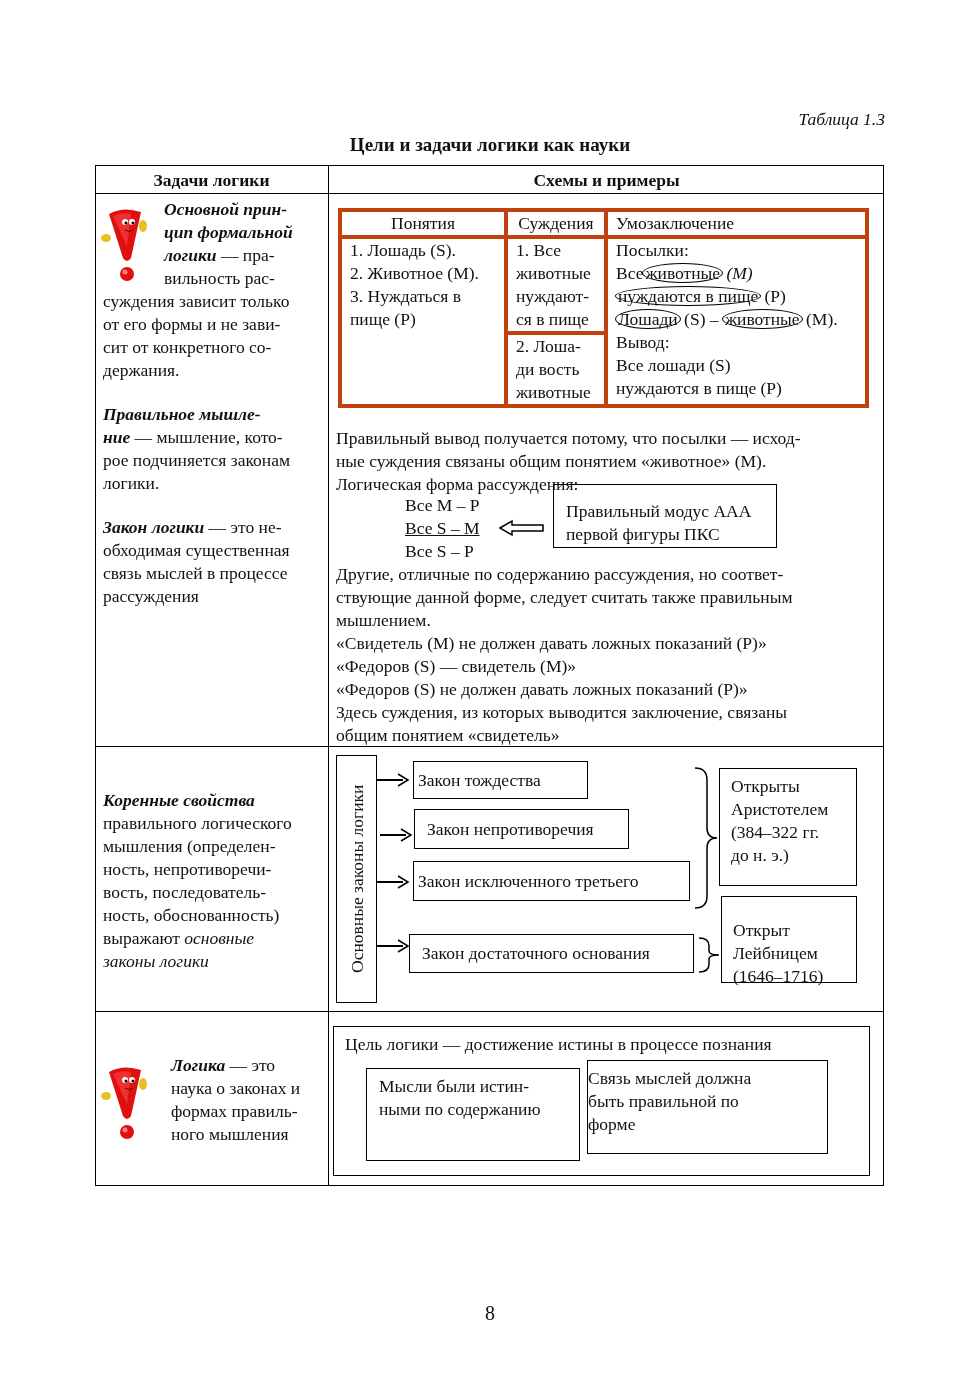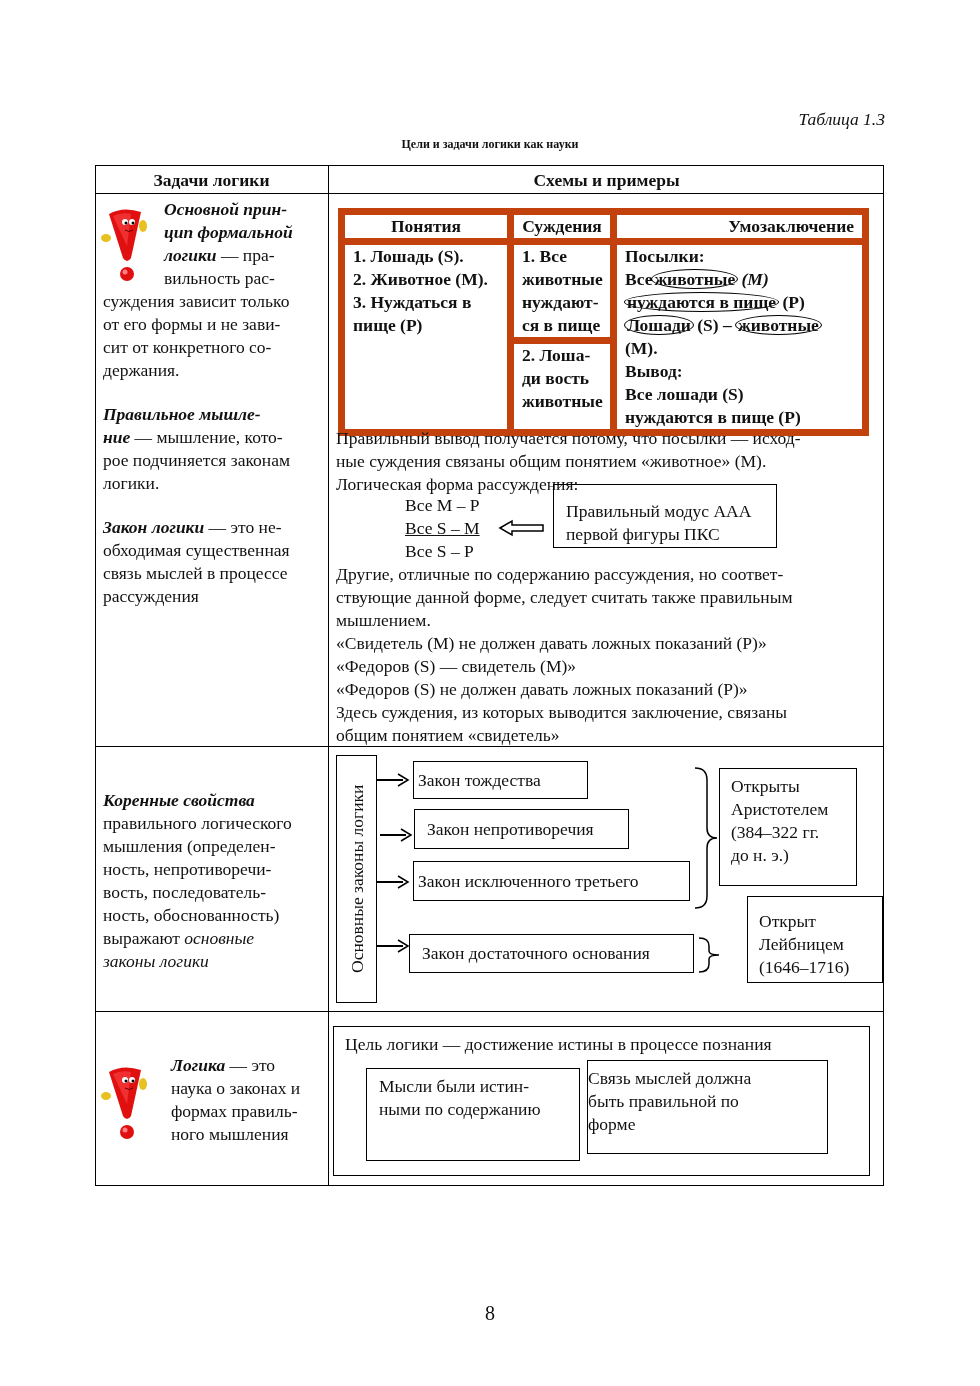--- a/index.html
+++ b/index.html
@@ -1,29 +1,29 @@
 <!DOCTYPE html>
 <html><head>
 <meta charset="utf-8">
 <style>
   html,body{margin:0;padding:0;background:#fff;}
   body{width:980px;height:1386px;position:relative;font-family:"Liberation Serif","DejaVu Serif",serif;color:#111;font-size:17.5px;line-height:23px;}
   .abs{position:absolute;}
   .tbl-label{right:95px;top:94px;font-style:italic;font-size:17.5px;margin-top:14px;}
-  .title{left:0;width:980px;top:133px;text-align:center;font-weight:bold;font-size:12px;}
+  .title{left:0;width:980px;top:133px;text-align:center;font-weight:bold;font-size:19px;}
   .frame{left:95px;top:165px;width:789px;height:1021px;border:1px solid #000;box-sizing:border-box;}
   .vline{left:328px;top:165px;width:1px;height:1021px;background:#000;}
   .hline{left:95px;width:789px;height:1px;background:#000;}
   .hdr{top:169px;font-weight:bold;text-align:center;}
   .bi{font-weight:bold;font-style:italic;}
   .it{font-style:italic;}
   .txt p{margin:0;}
   .box{border:1px solid #000;box-sizing:border-box;}
   table.inner{border-collapse:collapse;}
-  table.inner td,table.inner th{border:7px solid #c2410c;vertical-align:top;padding:0 8px;font-weight:bold;}
+  table.inner td,table.inner th{border:4px solid #c2410c;vertical-align:top;padding:0 8px;font-weight:normal;}
   .ell{display:inline-block;border:1.5px solid #000;border-radius:50%;padding:0 2px;margin:0 -1px;line-height:18px;}
   .arrow{height:1.5px;background:#000;}
   .vert{writing-mode:vertical-rl;transform:rotate(180deg);text-align:center;}
   .excl{width:46px;height:76px;}
 </style>
 </head>
 <body>
 
 <div class="abs tbl-label">Таблица 1.3</div>
 <div class="abs title">Цели и задачи логики как науки</div>
@@ -81,21 +81,21 @@
   <p>обходимая существенная</p>
   <p>связь мыслей в процессе</p>
   <p>рассуждения</p>
 </div>
 
 <table class="abs inner" style="left:338px;top:208px;width:531px;height:191px">
   <tbody>
       <tr style="height:25px">
     <th style="width:146px;text-align:center">Понятия</th>
     <th style="width:88px;text-align:center;padding:0 4px">Суждения</th>
-    <th style="text-align:right">Умозаключение</th>
+    <th style="text-align:left">Умозаключение</th>
   </tr>
   <tr style="height:96px">
     <td rowspan="2">
       <div>1. Лошадь (S).</div>
       <div>2. Животное (M).</div>
       <div>3. Нуждаться в</div>
       <div>пище (P)</div>
     </td>
     <td style="padding:0 4px 0 8px">
       <div>1. Все</div>
@@ -194,21 +194,21 @@
 <svg class="abs" style="left:697px;top:936px" width="26" height="38">
   <path d="M2 2 Q12 2 12 10 L12 15 Q12 19 22 19 Q12 19 12 23 L12 28 Q12 36 2 36" fill="none" stroke="#000" stroke-width="1.5"></path>
 </svg>
 
 <div class="abs box txt" style="left:719px;top:768px;width:138px;height:118px;padding:6px 11px">
   <p>Открыты</p>
   <p>Аристотелем</p>
   <p>(384–322 гг.</p>
   <p>до н. э.)</p>
 </div>
-<div class="abs box txt" style="left:747px;top:896px;width:136px;height:87px;padding:13px 11px">
+<div class="abs box txt" style="left:721px;top:896px;width:136px;height:87px;padding:22px 11px">
   <p>Открыт</p>
   <p>Лейбницем</p>
   <p>(1646–1716)</p>
 </div>
 
 <svg class="abs excl" style="left:101px;top:1064px" viewBox="0 0 46 76">
     <use href="#excl"></use>
   </svg>
 <div class="abs txt" style="left:171px;top:1054px;width:155px">
   <p><span class="bi">Логика</span><span> — это</span></p>

